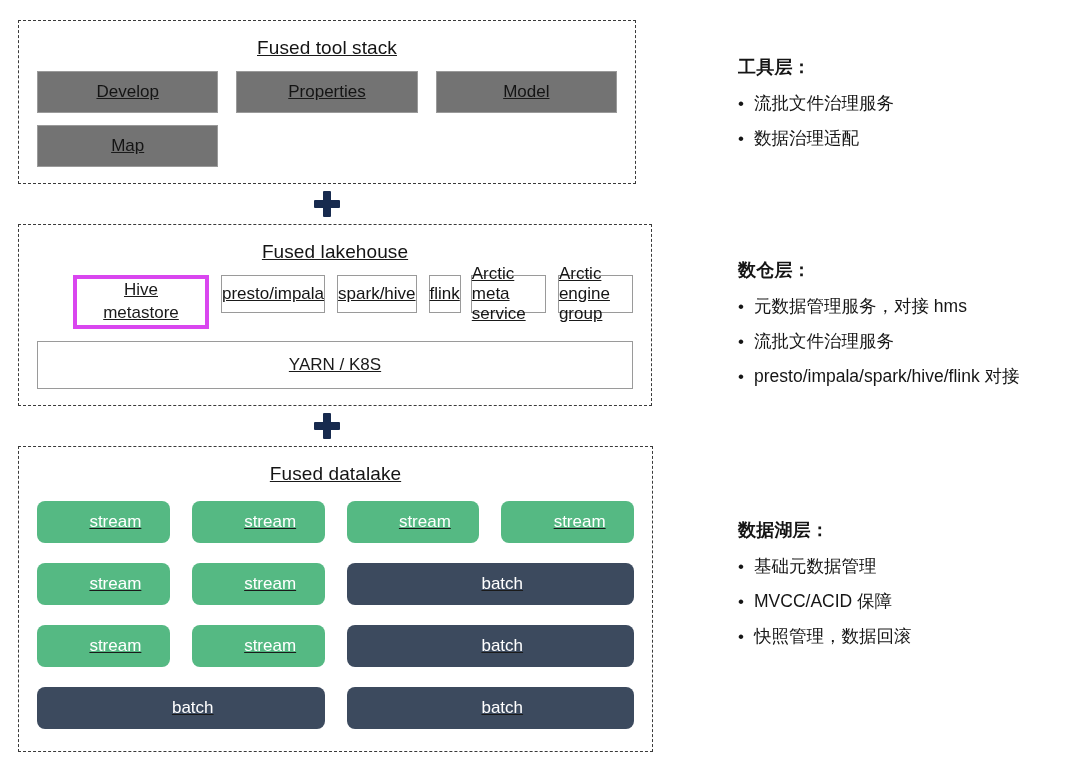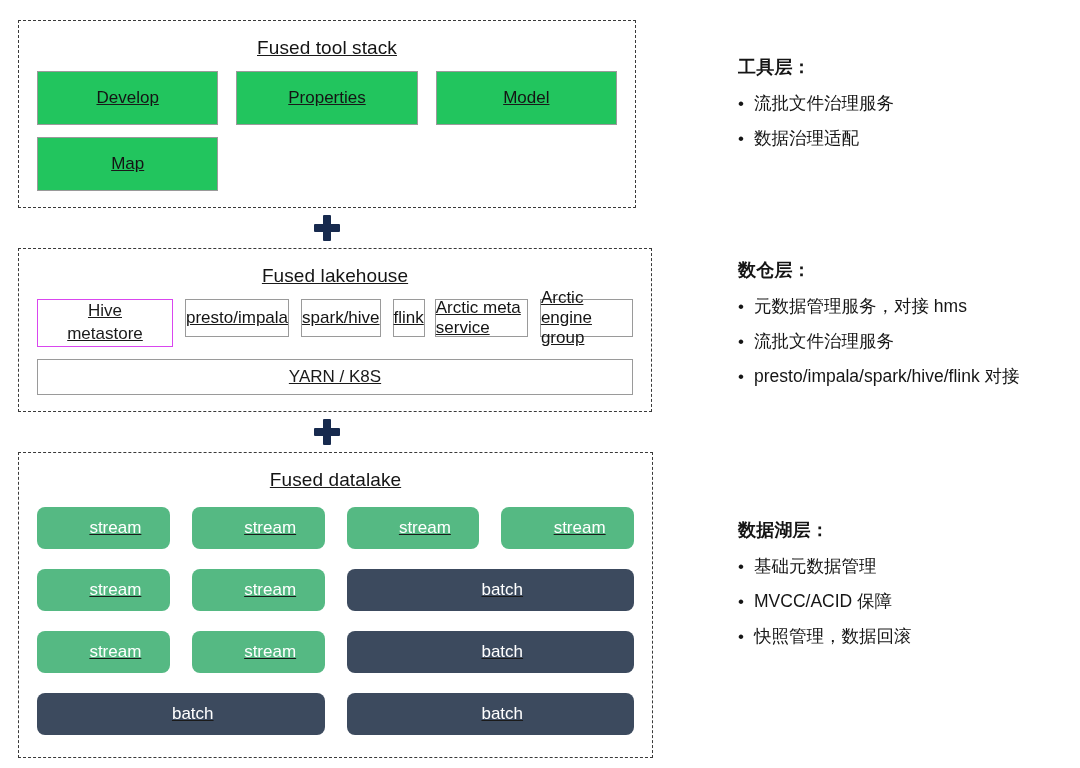--- a/index.html
+++ b/index.html
@@ -68,48 +68,49 @@
 
   
   .tool-grid {
     display: grid;
     grid-template-columns: repeat(3, 1fr);
     column-gap: 18px;
     row-gap: 12px;
   }
   .plain-box {
     border: 1px solid #9a9a9a;
-    background: #22c55e;
-    height: 54px;
+    background: #737373;
+    height: 42px;
     display: flex;
     align-items: center;
     justify-content: center;
     font-size: 17px;
     color: #141414;
     box-sizing: border-box;
   }
 
   
   .lake-row {
     display: flex;
     gap: 12px;
     align-items: stretch;
   }
   .hive-box {
     width: 136px;
     flex: 0 0 136px;
-    border: 1px solid #d946ef;
+    border: 4px solid #d946ef;
     background: #fff;
     display: flex;
     align-items: flex-start;
     justify-content: center;
     text-align: center;
     font-size: 17px;
     line-height: 1.35;
     box-sizing: border-box;
+    margin-left: 36px;
   }
   .lake-right {
     flex: 1 1 auto;
     display: flex;
     flex-direction: row;
     gap: 10px;
   }
   .engine-row {
     display: grid;
     grid-template-columns: repeat(3, 1fr);
@@ -129,21 +130,21 @@
     align-items: center;
     justify-content: center;
     font-size: 17px;
     color: #141414;
     box-sizing: border-box;
   }
   .yarn-box {
     margin-top: 12px;
     border: 1px solid #9a9a9a;
     background: #fff;
-    height: 36px;
+    height: 48px;
     display: flex;
     align-items: center;
     justify-content: center;
     font-size: 17px;
     box-sizing: border-box;
   }
 
   
   .dl-grid {
     display: grid;

